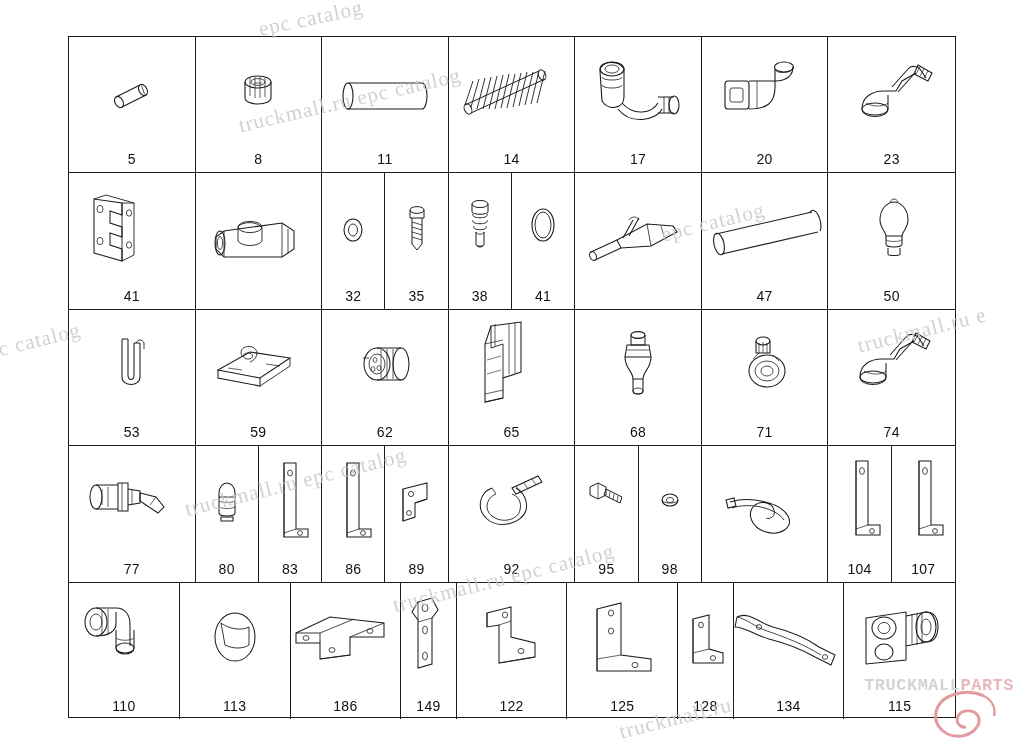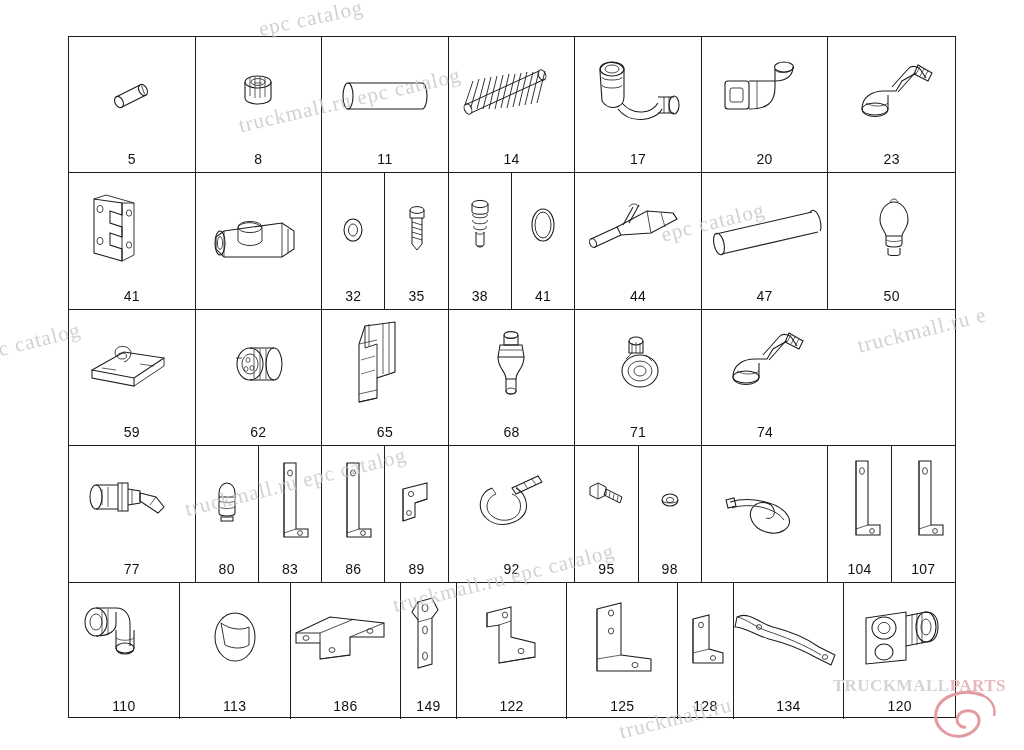--- a/index.html
+++ b/index.html
@@ -92,25 +92,25 @@
     position: absolute;
     right: 6px;
     bottom: 2px;
     width: 170px;
     height: 78px;
     z-index: 9;
     pointer-events: none;
   }
   #logo .txt {
     position: absolute;
-    right: 12px;
+    right: 4px;
     top: 6px;
     font-size: 17px;
     font-weight: bold;
-    font-family: Liberation Serif, serif;
+    font-family: Liberation Mono, monospace;
     letter-spacing: .5px;
     color: #d4d4d4;
   }
   #logo .txt .red { color: #e8b9bd; }
   #logo .swirl {
     position: absolute;
     right: 18px;
     bottom: 0px;
   }
 </style>
@@ -356,21 +356,20 @@
             <ellipse cx="20" cy="60" rx="3.2" ry="4.6" transform="rotate(-25 20 60)"></ellipse>
             <path d="M44 44 L74 28 L100 30 L104 36 L78 50 L48 52 Z"></path>
             <path d="M50 42 L60 24 M56 40 L66 22"></path>
             <path d="M56 24 C58 20 64 20 66 24" stroke-width="0.8"></path>
             <path d="M100 30 L104 36" stroke-width="0.8"></path>
             <path d="M74 28 L78 50" stroke-width="0.8"></path>
             <path d="M88 30 L92 44" stroke-width="0.7"></path>
           </g>
         </svg>
       </div>
-      <div class="lbl">44</div>
     </div>
 
     <div class="cell" style="width:14.2857%">
       <div class="art">
         <svg width="130" height="80" viewBox="0 0 130 80" fill="none" stroke="#1d1d1d" stroke-width="1.1">
           <g>
             <path d="M16 46 L112 24"></path>
             <path d="M22 66 L118 44"></path>
             <ellipse cx="19" cy="56" rx="5" ry="11" transform="rotate(-13 19 56)"></ellipse>
             <path d="M112 24 A5 11 0 0 1 118 44" transform="rotate(-13 115 34)"></path>
@@ -391,20 +390,33 @@
             <path d="M34 54 C38 56 46 56 50 54" stroke-width="0.7"></path>
           </g>
         </svg>
       </div>
       <div class="lbl">50</div>
     </div>
   </div>
 
   <div class="row">
 
+    <div class="cell" style="width:14.2857%">
+      <div class="art">
+        <svg width="80" height="90" viewBox="0 0 80 90" fill="none" stroke="#1d1d1d" stroke-width="1.05">
+          <g>
+            <path d="M30 20 L30 58 C30 68 48 68 48 58 L48 24"></path>
+            <path d="M36 20 L36 56 C36 62 42 62 42 56 L42 24"></path>
+            <path d="M30 20 L36 20 M42 24 L48 24"></path>
+            <path d="M44 24 C46 20 50 20 52 24 L52 30" stroke-width="0.9"></path>
+          </g>
+        </svg>
+      </div>
+      <div class="lbl">53</div>
+    </div>
 
     <div class="cell" style="width:14.2857%">
       <div class="art">
         <svg width="120" height="80" viewBox="0 0 120 80" fill="none" stroke="#1d1d1d" stroke-width="1.05">
           <g>
             <path d="M20 46 L52 28 L92 34 L62 54 Z"></path>
             <path d="M20 46 L20 54 L62 62 L62 54"></path>
             <path d="M92 34 L92 42 L62 62" stroke-width="0.9"></path>
             <path d="M44 32 C40 24 50 20 56 24 C62 28 58 36 52 38" stroke-width="0.9"></path>
             <ellipse cx="50" cy="32" rx="4.5" ry="3" stroke-width="0.8"></ellipse>
@@ -823,21 +835,21 @@
             <ellipse cx="44" cy="62" rx="9" ry="8"></ellipse>
             <path d="M66 26 L86 22 C94 22 98 28 98 36 C98 46 94 52 86 52 L66 56"></path>
             <ellipse cx="86" cy="37" rx="10" ry="15"></ellipse>
             <ellipse cx="86" cy="37" rx="5" ry="8" stroke-width="0.8"></ellipse>
             <path d="M72 24 L72 54" stroke-width="0.7"></path>
             <path d="M77 23 L77 55" stroke-width="0.7"></path>
             <path d="M82 22 L82 54" stroke-width="0.7"></path>
           </g>
         </svg>
       </div>
-      <div class="lbl">120</div>
+      <div class="lbl">115</div>
     </div>
   </div>
 
 </div>
 
 <div id="logo">
   <div class="txt">
     <span>TRUCKMALL</span><span class="red">PARTS</span>
   </div>
   <div class="swirl">

